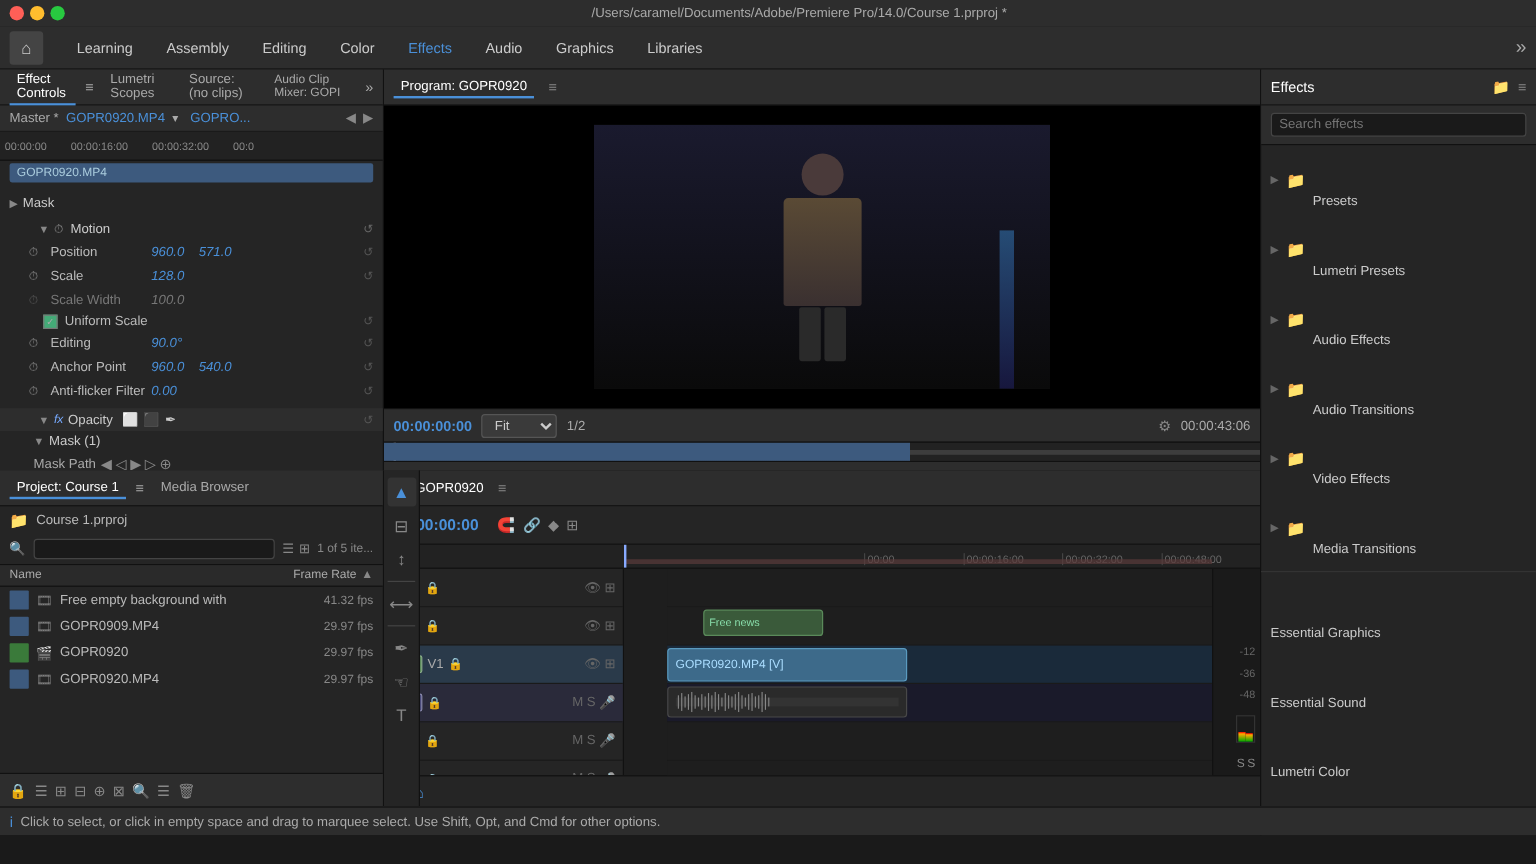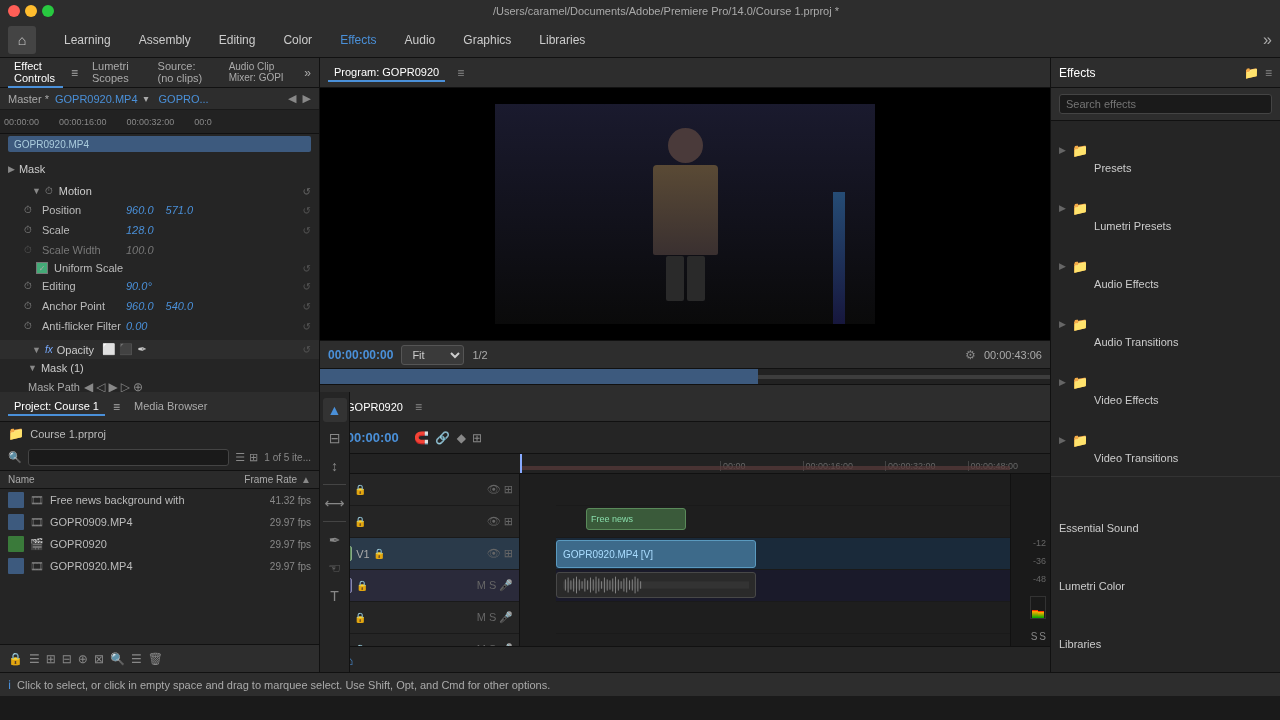--- a/index.html
+++ b/index.html
@@ -902,25 +902,28 @@
 
     <div class="effects-item">
       <span class="effects-expand">▶</span>
       <span class="effects-folder">📁</span>
       <span class="effects-label">Video Effects</span>
     </div>
 
     <div class="effects-item">
       <span class="effects-expand">▶</span>
       <span class="effects-folder">📁</span>
-      <span class="effects-label">Video Transitions</span>
+      <span class="effects-label">Media Transitions</span>
     </div>
 
     <div style="height:8px; border-bottom:1px solid #333; margin-bottom:4px;"></div>
 
+    <div class="effects-item">
+      <span class="effects-label">Essential Graphics</span>
+    </div>
     <div class="effects-item">
       <span class="effects-label">Essential Sound</span>
     </div>
     <div class="effects-item">
       <span class="effects-label">Lumetri Color</span>
     </div>
     <div class="effects-item">
       <span class="effects-label">Libraries</span>
     </div>
     <div class="effects-item">
@@ -960,21 +963,21 @@
   <div class="project-list-header">
     <span class="plh-name">Name</span>
     <span class="plh-fps">Frame Rate</span>
     <span style="color:#888;font-size:10px;margin-left:4px;cursor:pointer;">▲</span>
   </div>
 
   <div style="flex:1;overflow-y:auto;">
     <div class="project-list-item">
       <div class="pli-thumb pli-thumb-blue"></div>
       <span class="pli-icon">🎞</span>
-      <span class="pli-name">Free news background with</span>
+      <span class="pli-name">Free empty background with</span>
       <span class="pli-fps">41.32 fps</span>
     </div>
     <div class="project-list-item">
       <div class="pli-thumb pli-thumb-blue"></div>
       <span class="pli-icon">🎞</span>
       <span class="pli-name">GOPR0909.MP4</span>
       <span class="pli-fps">29.97 fps</span>
     </div>
     <div class="project-list-item">
       <div class="pli-thumb" style="background:#3a7a3a;"></div>

